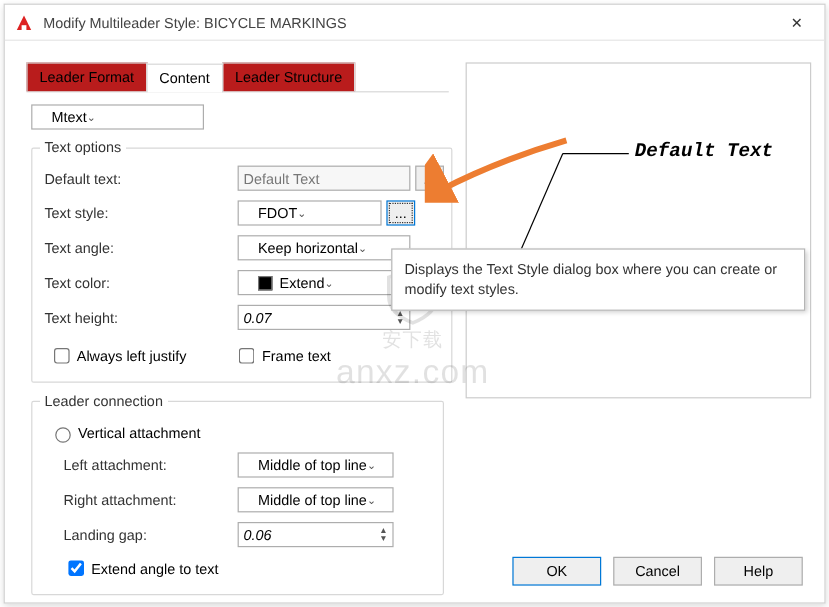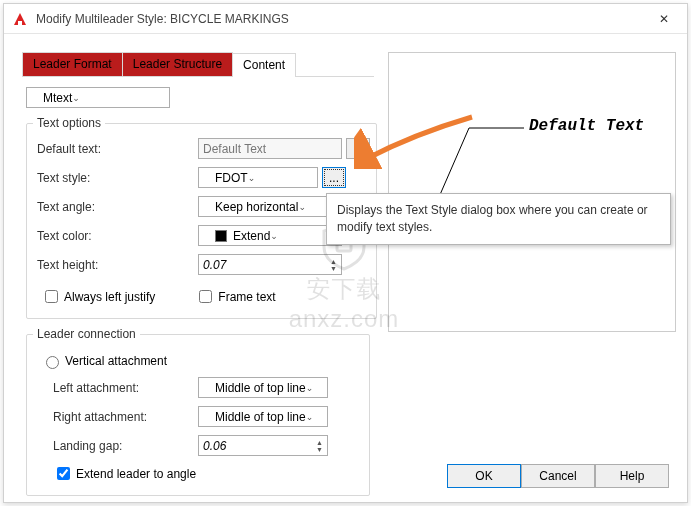--- a/index.html
+++ b/index.html
@@ -27,26 +27,26 @@
   .spin { display:flex; flex-direction:column; }
   .spin span { font-size: 7px; line-height:7px; color:#555; cursor:pointer; }
   .ellipsis-btn { width: 24px; height: 21px; border:1px solid #adadad; background:#efefef; margin-left:4px; display:flex; align-items:center; justify-content:center; cursor:pointer; }
   .ellipsis-btn.focus { border:1px solid #0078d7; outline:1px dotted #333; outline-offset:-3px; }
   fieldset.grp { border:1px solid #d8d8d8; border-radius:2px; margin: 6px 0 8px 0; padding: 8px 6px 4px 6px; }
   fieldset.grp legend { padding: 0 4px; color:#333; }
   .check-row, .radio-row { display:flex; align-items:center; margin: 4px 0 8px 8px; cursor:pointer; }
   .check-row input, .radio-row input { margin-right: 6px; }
   .color-swatch { width:12px; height:12px; background:#000; margin-right:6px; border:1px solid #777; }
   .preview-pane { width: 288px; height: 280px; border:1px solid #ccc; background:#fff; position:relative; }
-  .tooltip { position:absolute; left:322px; top:189px; width:345px; background:#fff; border:1px solid #b5b5b5; padding:8px 10px; box-shadow:2px 2px 4px rgba(0,0,0,0.2); z-index:10; line-height:1.4; color:#333; }
-  .buttons { position:absolute; right:18px; bottom:14px; display:flex; }
+  .tooltip { position:absolute; left:322px; top:203px; width:345px; background:#fff; border:1px solid #b5b5b5; padding:8px 10px; box-shadow:2px 2px 4px rgba(0,0,0,0.2); z-index:10; line-height:1.4; color:#333; }
+  .buttons { position:absolute; right:18px; bottom:14px; display:flex; gap:10px; }
   .btn { width:74px; height:24px; border:1px solid #adadad; background:#efefef; display:flex; align-items:center; justify-content:center; cursor:pointer; }
   .btn.primary { border:1px solid #0078d7; }
   .watermark { position:absolute; left:230px; top:215px; width:220px; opacity:0.13; pointer-events:none; color:#222; text-align:center; }
-  .watermark .wm-txt { font-size:24px; font-family: Arial; letter-spacing:1px; }
+  .watermark .wm-txt { font-size:28px; font-family: Arial; letter-spacing:1px; }
   .watermark svg { display:block; margin:0 auto 2px; }
   .arrow { position:absolute; left:350px; top:105px; z-index:5; pointer-events:none; }
 </style>
 </head>
 <body>
 
 <div class="window">
 
   <div class="titlebar">
     <span class="app-icon">
@@ -59,22 +59,22 @@
     <div class="close-btn">
       <span>✕</span>
     </div>
   </div>
 
   <div class="body-area">
     <div class="left-col">
 
       <div class="tabs">
         <div class="tab">Leader Format</div>
+        <div class="tab active">Content</div>
         <div class="tab">Leader Structure</div>
-        <div class="tab active">Content</div>
       </div>
 
       <div class="form-body">
 
         <div class="row">
           <div class="select">
             <span>Mtext</span>
             <span class="chev">⌄</span>
           </div>
         </div>
@@ -173,21 +173,21 @@
               <span>0.06</span>
               <div class="spin">
                   <span>▲</span>
                   <span>▼</span>
                 </div>
             </div>
           </div>
 
           <label class="check-row" style="margin-left:20px">
             <input type="checkbox" checked="" style="">
-            <span>Extend leader to angle</span>
+            <span>Extend angle to text</span>
           </label>
         </fieldset>
 
       </div>
     </div>
 
     <div class="right-col">
       <div class="preview-pane">
         <svg width="288" height="280">
           <line x1="30" y1="190" x2="80" y2="75" stroke="#000" stroke-width="1"></line>
@@ -210,21 +210,21 @@
   <div class="tooltip">
     <span>Displays the Text Style dialog box where you can create or modify text styles.</span>
   </div>
 
   <div class="watermark">
     <svg width="70" height="52" viewBox="0 0 70 52">
         <path d="M35 5 L55 12 L55 28 Q55 42 35 50 Q15 42 15 28 L15 12 Z" fill="none" stroke="#222" stroke-width="3"></path>
         <rect x="28" y="20" width="14" height="12" rx="2" fill="none" stroke="#222" stroke-width="3"></rect>
         <path d="M31 20 v-4 a4 4 0 0 1 8 0 v4" fill="none" stroke="#222" stroke-width="3"></path>
       </svg>
-    <div class="wm-txt" style="font-size:24px">安下载</div>
+    <div class="wm-txt" style="font-size:16px">安下载</div>
     <div class="wm-txt">anxz.com</div>
   </div>
 
   <div class="buttons">
     <div class="btn primary">OK</div>
     <div class="btn">Cancel</div>
     <div class="btn">Help</div>
   </div>
 
 </div>

